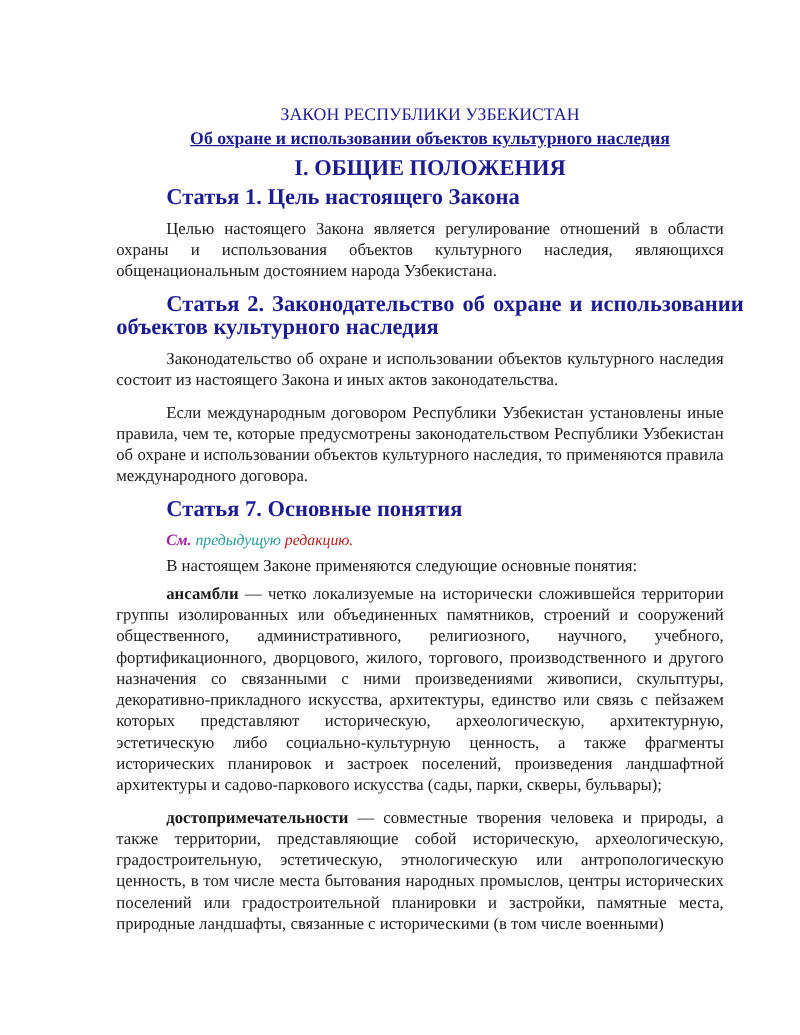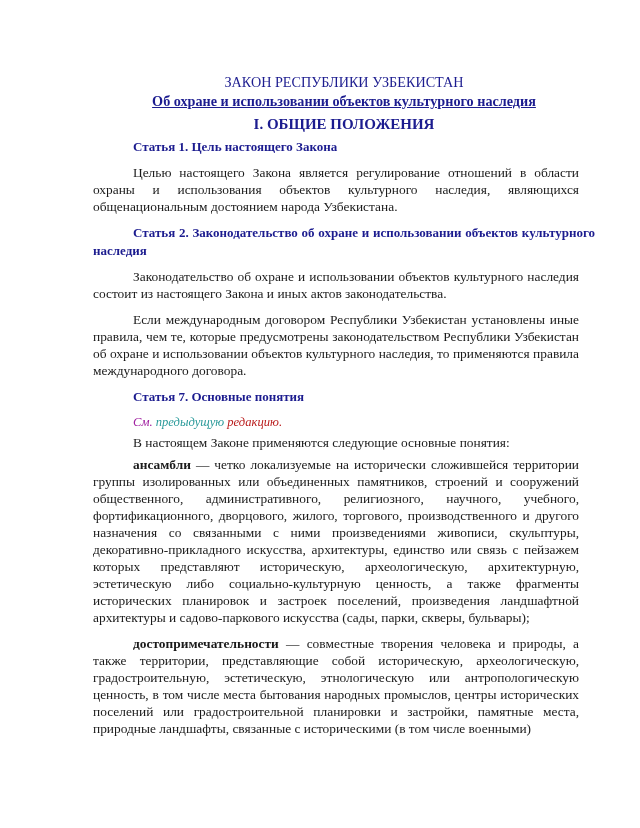--- a/index.html
+++ b/index.html
@@ -11,21 +11,21 @@
       width: 640px;
       height: 828px;
       overflow: hidden;
       position: relative;
       font-family: "Liberation Serif", "DejaVu Serif", serif;
       color: #1a1a1a;
     }
     .page {
       position: absolute;
       left: 93px;
-      top: 73px;
+      top: 83px;
       width: 502px;
     }
     .doc-title {
       text-align: center;
       color: #1c1c8f;
       font-size: 14.2px;
       line-height: 19px;
       margin: 0;
       font-weight: normal;
     }
@@ -34,29 +34,29 @@
       color: #1c1c8f;
       font-size: 14.2px;
       line-height: 19px;
       font-weight: bold;
       margin: 0 0 4px 0;
       text-decoration: underline;
     }
     .section-title {
       text-align: center;
       color: #1c1c8f;
-      font-size: 15px;
+      font-size: 18px;
       line-height: 19px;
       font-weight: bold;
       margin: 0 0 4px 0;
     }
     .article-heading {
       color: #1c1c8f;
       font-weight: bold;
-      font-size: 13px;
+      font-size: 18px;
       line-height: 18px;
       text-indent: 40px;
       text-align: justify;
       margin: 0 0 8px 0;
       word-spacing: 0px;
     }
     .para {
       font-size: 13.4px;
       line-height: 17px;
       text-indent: 40px;
@@ -66,21 +66,21 @@
     }
     .para.tight { margin-bottom: 5px; }
     .term { font-weight: bold; }
     .edition-note {
       font-style: italic;
       font-size: 12.6px;
       line-height: 17px;
       text-indent: 40px;
       margin: 0 0 3px 0;
     }
-    .edition-note .c1 { color: #a020a0; }
+    .edition-note .c1 { color: #a020a0; font-weight: bold; }
     .edition-note .c2 { color: #2a9a9a; margin-top: 44px; }
     .edition-note .c3 { color: #b91c1c; }
   </style>
 </head>
 <body>
 
 <div class="page">
   <h1 class="doc-title">ЗАКОН РЕСПУБЛИКИ УЗБЕКИСТАН</h1>
   <h2 class="doc-subtitle">Об охране и использовании объектов культурного наследия</h2>
   <h3 class="section-title">I. ОБЩИЕ ПОЛОЖЕНИЯ</h3>

